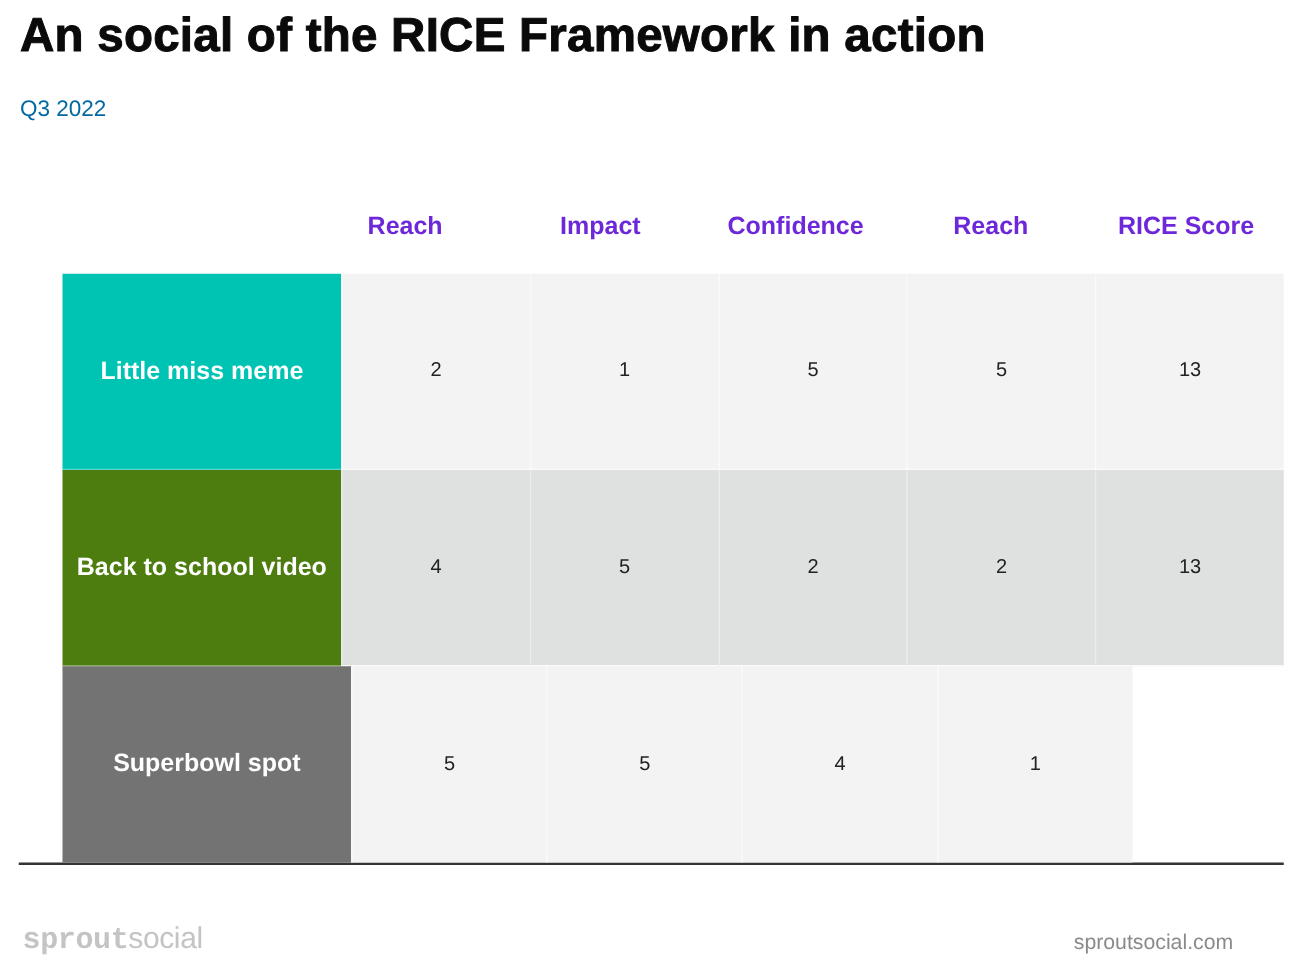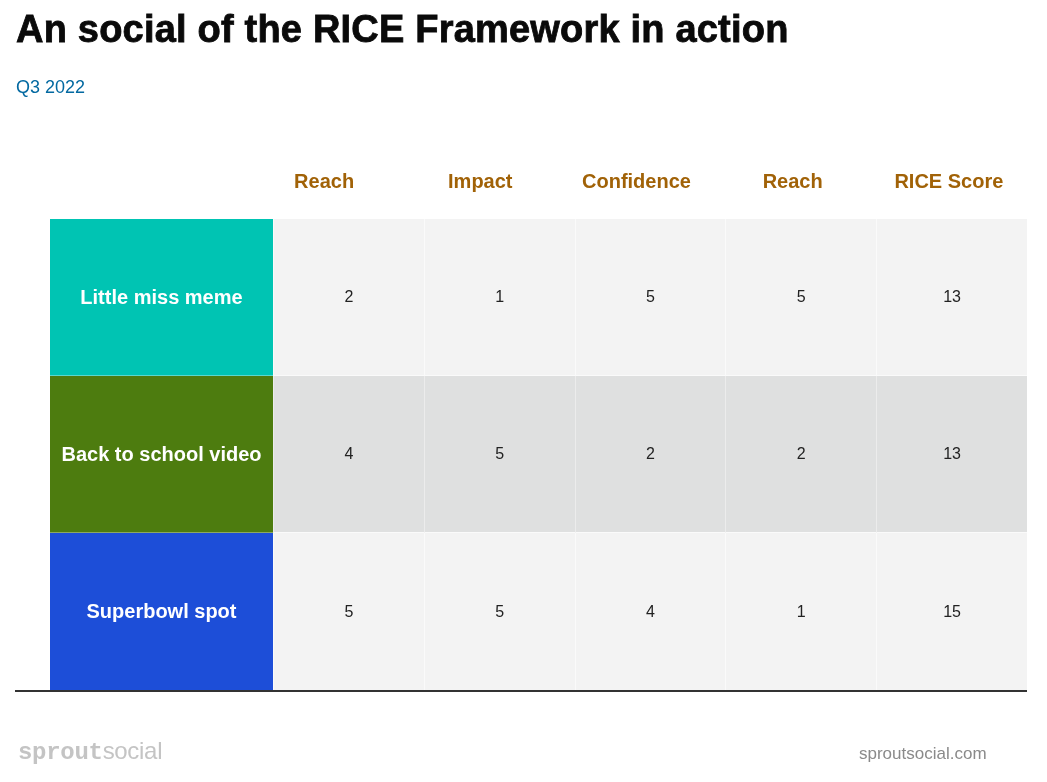--- a/index.html
+++ b/index.html
@@ -1,20 +1,20 @@
 <!DOCTYPE html>
 <html><head>
 <meta charset="utf-8">
 <style>
   html, body { margin: 0; padding: 0; background: #ffffff; }
   body { width: 1047px; height: 782px; position: relative; overflow: hidden; font-family: "Liberation Sans", sans-serif; }
   .title { position: absolute; left: 16px; top: 8px; font-size: 38px; font-weight: 900; color: #0a0a0a; letter-spacing: 0.2px; margin: 0; -webkit-text-stroke: 0.8px #0a0a0a; }
   .subtitle { position: absolute; left: 16px; top: 77px; font-size: 18px; color: #0369a1; }
   .headers { position: absolute; left: 246px; top: 165px; width: 781px; height: 32px; display: flex; }
-  .hcell { width: 156.2px; text-align: center; font-size: 20px; font-weight: bold; color: #a16207; line-height: 32px; }
+  .hcell { width: 156.2px; text-align: center; font-size: 20px; font-weight: bold; color: #6d28d9; line-height: 32px; }
   .table { position: absolute; left: 15px; top: 219px; width: 1012px; border-bottom: 2px solid #333333; }
   .row { display: flex; height: 157px; padding-left: 35px; }
   .label { width: 231px; display: flex; align-items: center; justify-content: center; color: #ffffff; font-weight: bold; font-size: 20px; box-sizing: border-box; border-bottom: 1px solid rgba(255,255,255,0.35); }
   .cell { width: 156.2px; display: flex; align-items: center; justify-content: center; font-size: 16px; color: #222222; box-sizing: border-box; border-left: 1px solid #fafafa; border-bottom: 1px solid #fafafa; }
   .row.light .cell { background: #f3f3f3; }
   .row.dark .cell { background: #dfe0e0; border-left-color: #ececec; }
   .footer-logo { position: absolute; left: 18px; top: 737px; font-size: 24px; color: #c4c4c4; letter-spacing: -0.3px; }
   .footer-logo .bold { font-weight: bold; font-family: Liberation Mono, monospace; }
   .footer-url { position: absolute; left: 859px; top: 744px; font-size: 17px; color: #8a8a8a; }
 </style>
@@ -43,23 +43,22 @@
   </div>
   <div class="row dark">
     <div class="label" style="background:#4d7c0f">Back to school video</div>
     <div class="cell">4</div>
     <div class="cell">5</div>
     <div class="cell">2</div>
     <div class="cell">2</div>
     <div class="cell">13</div>
   </div>
   <div class="row light">
-    <div class="label" style="background:#1d4ed8; border-bottom:none">Superbowl spot</div>
+    <div class="label" style="background:#737373; border-bottom:none">Superbowl spot</div>
     <div class="cell" style="border-bottom:none">5</div>
     <div class="cell" style="border-bottom:none">5</div>
     <div class="cell" style="border-bottom:none">4</div>
     <div class="cell" style="border-bottom:none">1</div>
-    <div class="cell" style="border-bottom:none">15</div>
   </div>
 </div>
 
 <div class="footer-logo"><span class="bold">sprout</span><span>social</span></div>
 <div class="footer-url">sproutsocial.com</div>
 
 </body></html>

